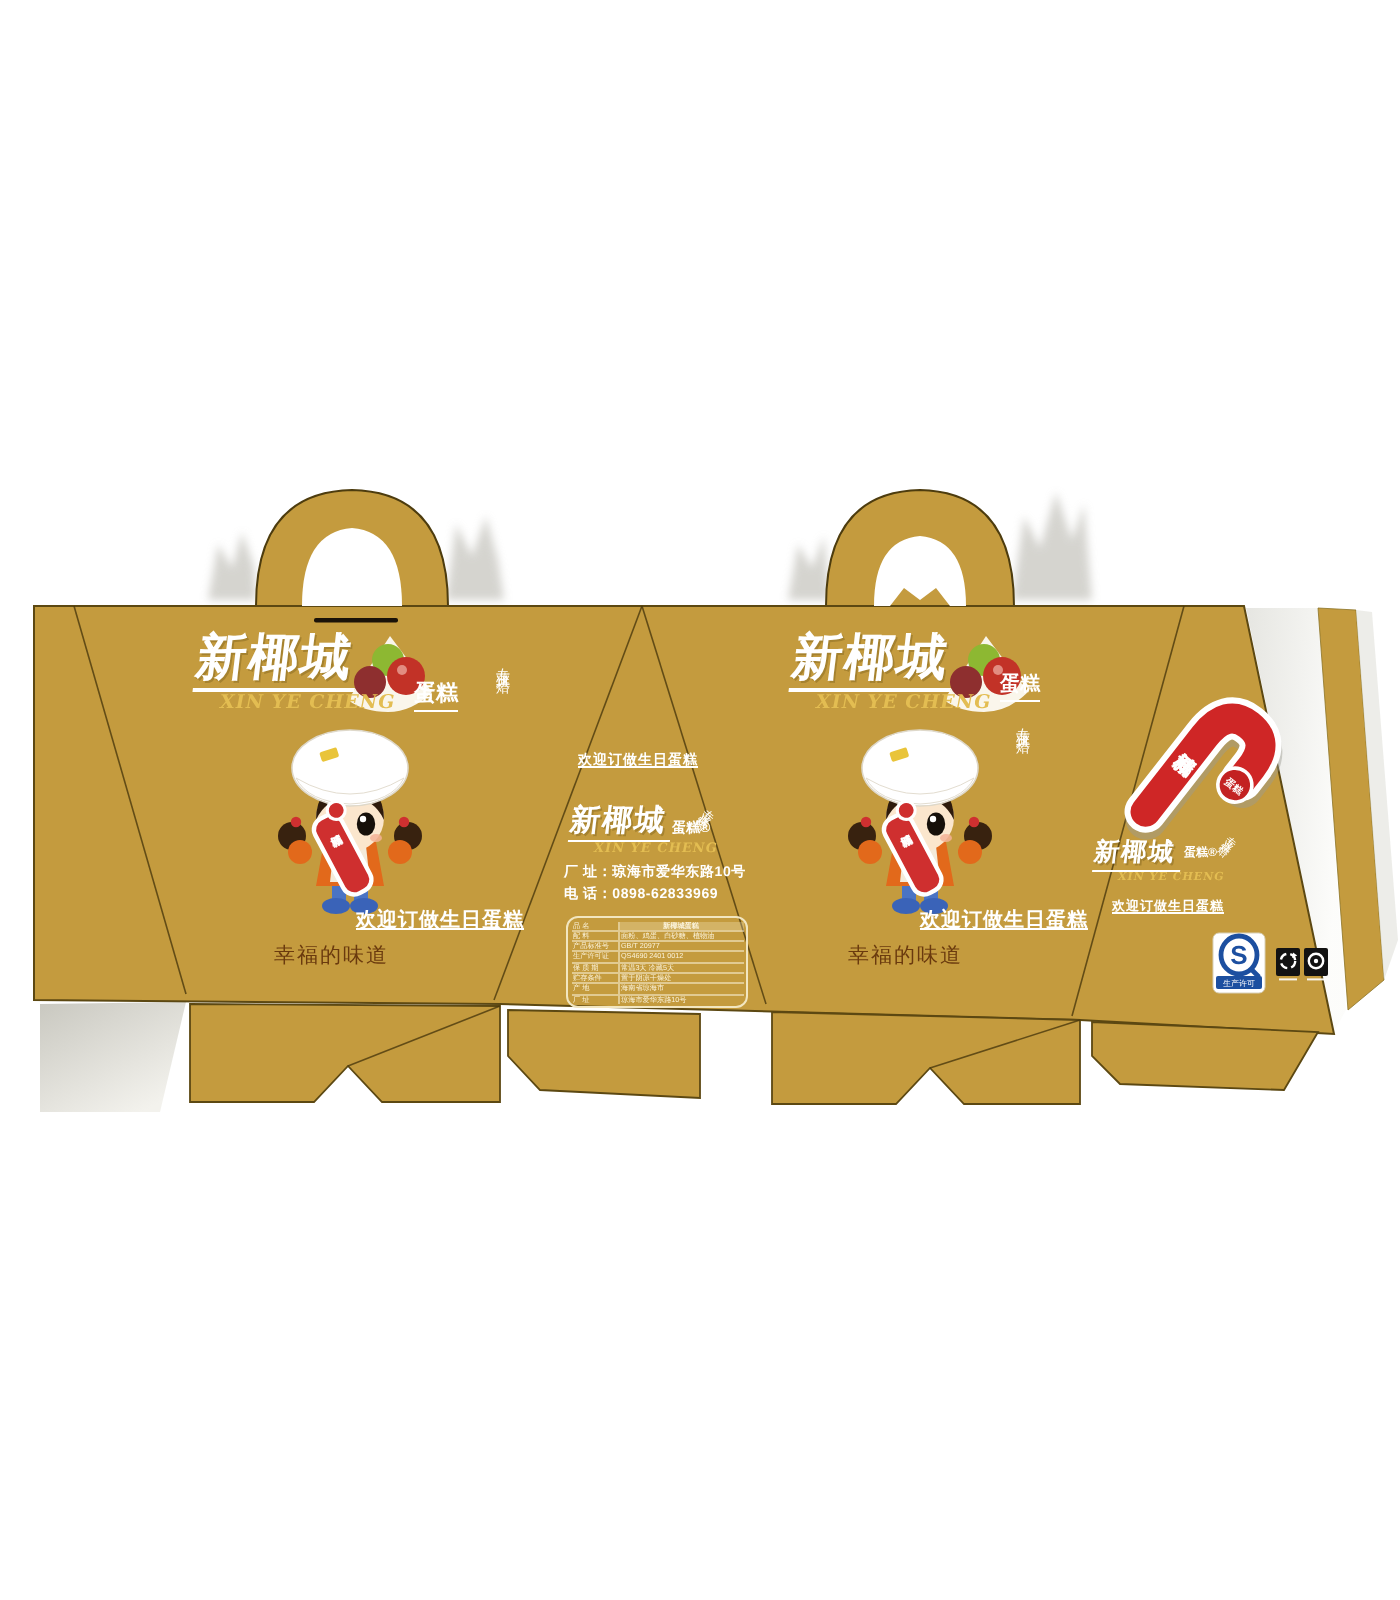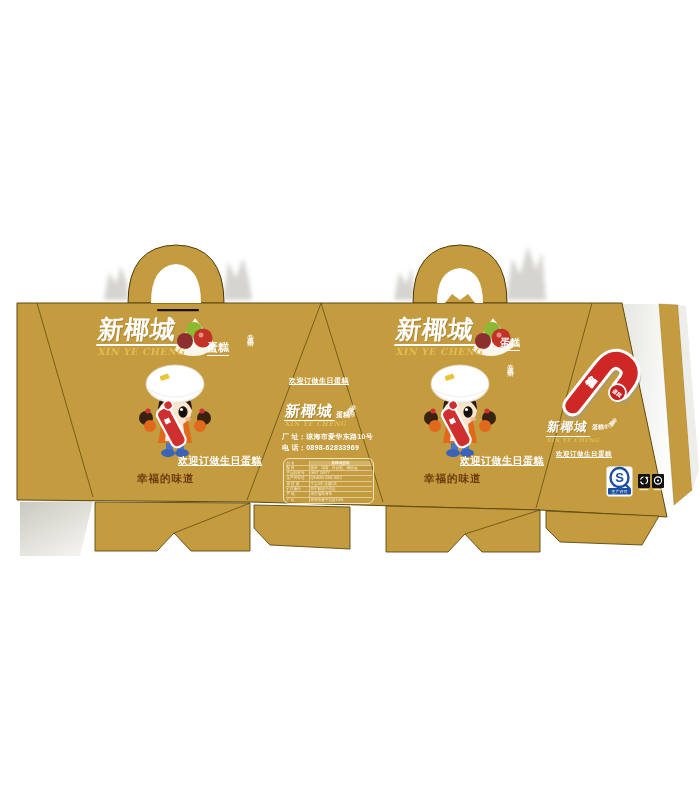--- a/index.html
+++ b/index.html
@@ -6,28 +6,28 @@
   #stage{position:relative;width:700px;height:800px;background:#fff;overflow:hidden;
          font-family:"Liberation Sans",sans-serif;}
   svg{position:absolute;left:0;top:0;}
   .t{position:absolute;white-space:nowrap;color:#fff;font-family:"Liberation Sans",sans-serif;line-height:1.15;}
   
   .logo{position:absolute;text-align:left;}
   .logo .cn{display:inline-block;font-weight:bold;color:#fff;letter-spacing:1px;line-height:1;
             transform:skewX(-7deg);border-bottom:2px solid #fff;padding:0 3px 2px 0;
             text-shadow:1px 1px 0 rgba(110,84,20,.35);}
   .logo .en{font-family:"DejaVu Serif",serif;font-style:italic;font-weight:bold;
-            color:#e3bd52;letter-spacing:.5px;line-height:1.2;}
+            color:#e3bd52;letter-spacing:.5px;line-height:1.2;margin-left:12px;}
   .logo.lg .cn{font-size:25px;}  .logo.lg .en{font-size:9.5px;}
   .logo.md .cn{font-size:15px;border-bottom-width:1.5px;} .logo.md .en{font-size:6.5px;}
   .logo.sm .cn{font-size:12.5px;border-bottom-width:1.2px;} .logo.sm .en{font-size:5.5px;}
   .product{position:absolute;color:#fff;font-weight:bold;border-bottom:1px solid #fff;padding-bottom:1px;}
   .vert{writing-mode:vertical-rl;letter-spacing:2px;}
   .welcome{font-weight:bold;letter-spacing:.5px;text-decoration:underline;}
-  .taste{font-weight:bold;color:#6a3a0e;letter-spacing:1px;}
+  .taste{font-weight:normal;color:#6a3a0e;letter-spacing:1px;}
   .addr{font-weight:bold;font-size:7px;letter-spacing:.3px;}
   
   .info-table{position:absolute;left:283px;top:458px;width:86px;border:1px solid #f2e6c0;
               border-radius:6px;padding:1.5px;color:#fbf3da;}
   .info-table .row{display:flex;border-top:1px solid rgba(250,240,215,.55);font-size:3.6px;line-height:4.3px;}
   .info-table .row:first-child{border-top:none;}
   .info-table .lab{width:21px;border-right:1px solid rgba(250,240,215,.55);padding:0 1px;}
   .info-table .val{flex:1;padding:0 1px;}
   .info-table .row.head .val{background:rgba(250,240,210,.28);font-weight:bold;text-align:center;}
 </style>

